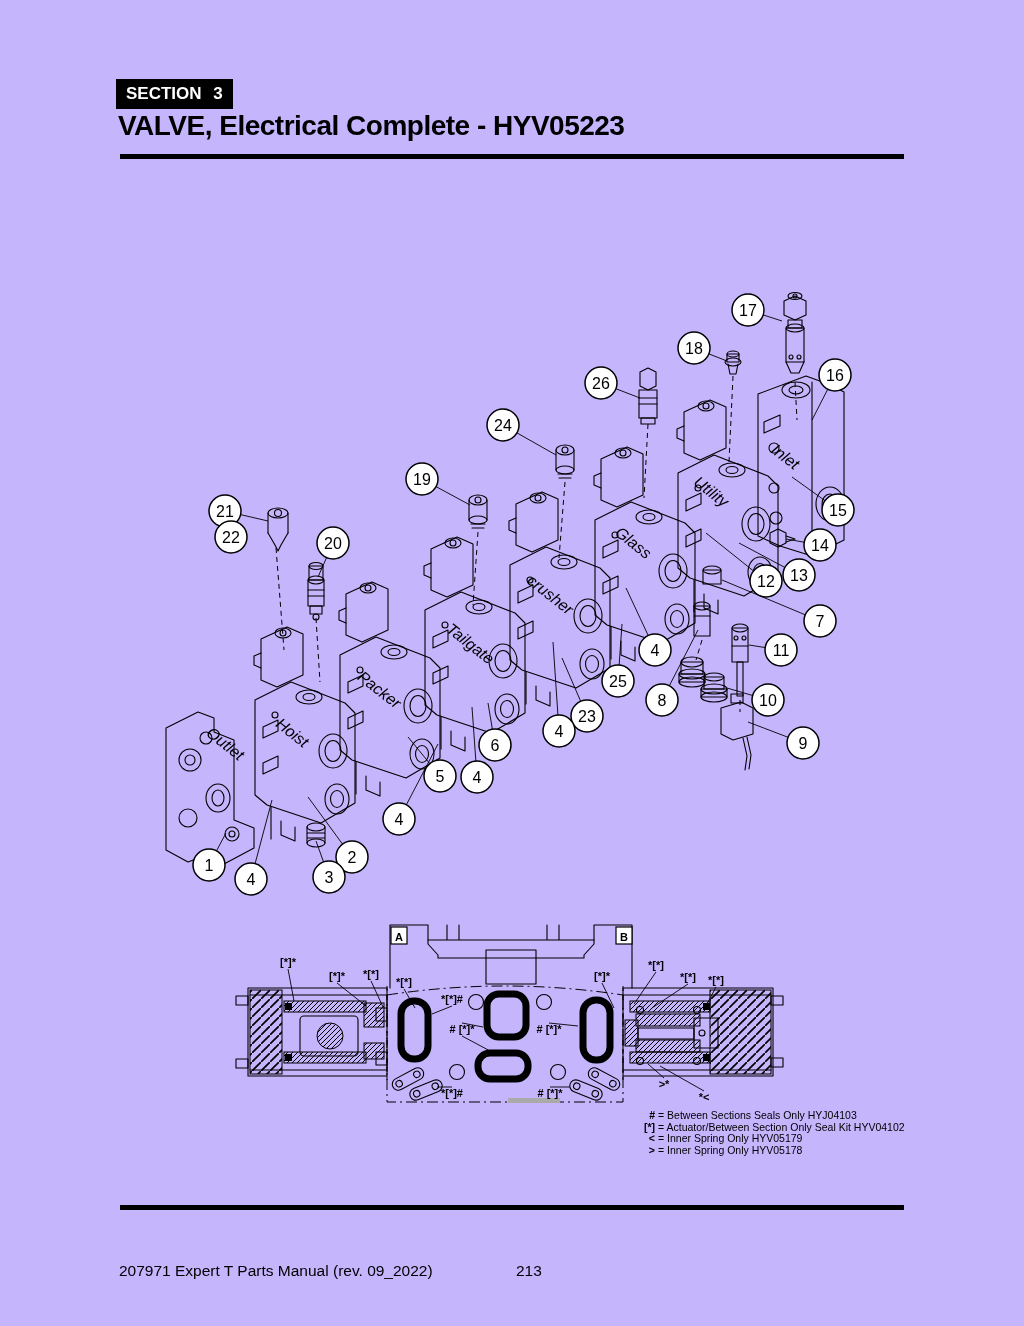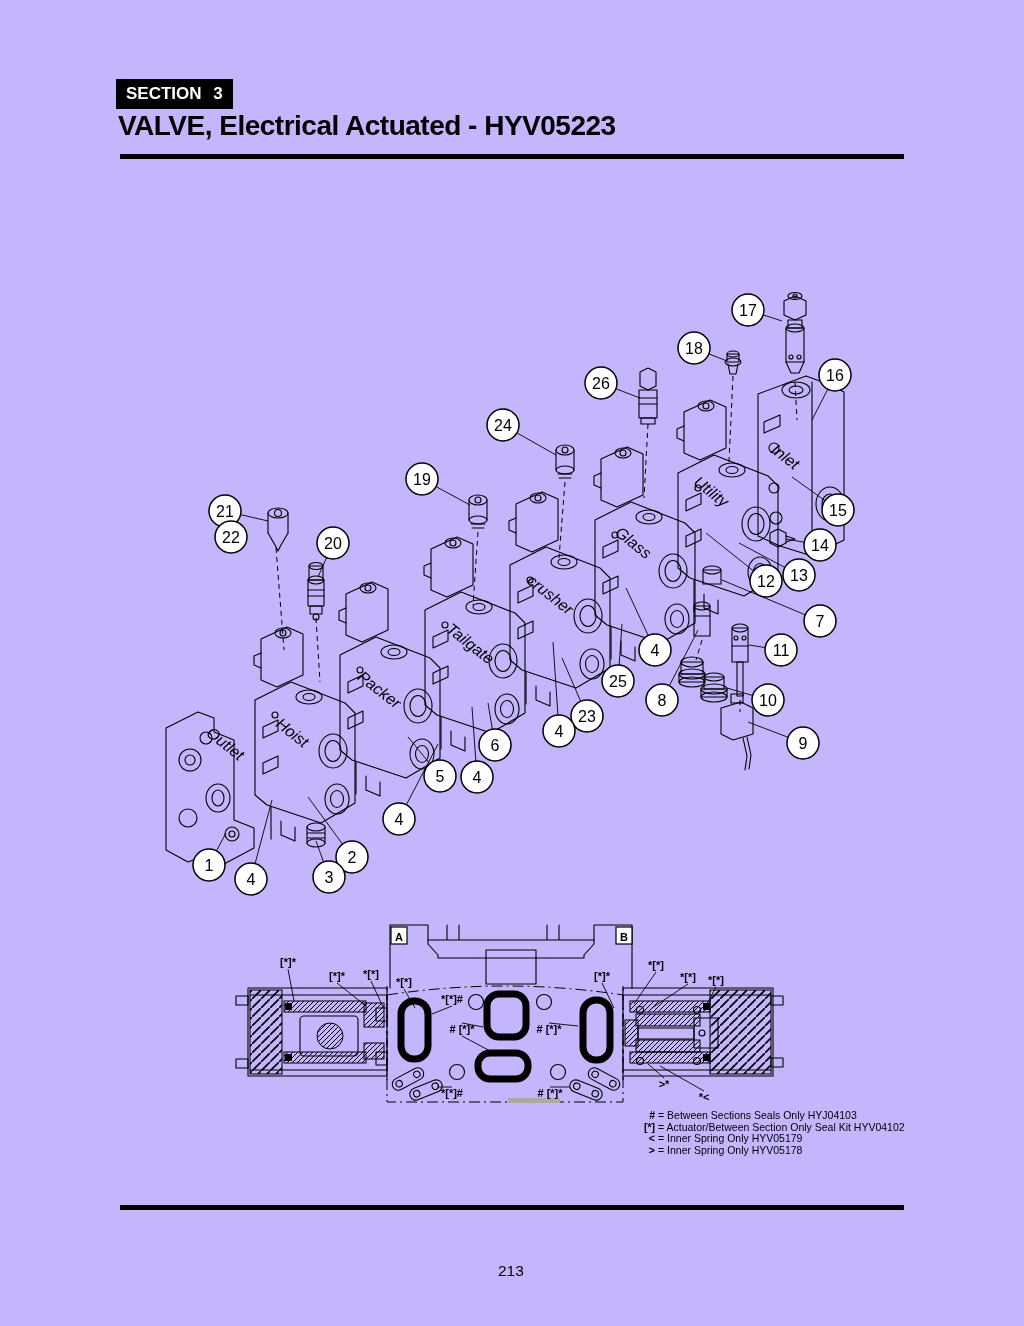--- a/index.html
+++ b/index.html
@@ -8,21 +8,21 @@
   
   .section-badge{position:absolute;left:116px;top:79px;background:#000;color:#fff;
         font-weight:bold;font-size:17px;line-height:30px;padding:0 10px;word-spacing:7px;}
   .doc-title{position:absolute;left:118px;top:110px;font-weight:bold;font-size:28px;
         letter-spacing:-0.5px;white-space:nowrap;}
   .rule{position:absolute;left:120px;width:784px;height:5px;background:#000;}
   .rule-top{top:154px;}
   .rule-bottom{top:1205px;}
   
   .footer-left{position:absolute;left:119px;top:1262px;font-size:15.5px;}
-  .footer-page{position:absolute;left:498px;top:1262px;font-size:15.5px;}
+  .footer-page{position:absolute;left:516px;top:1262px;font-size:15.5px;}
   
   .note{position:absolute;left:662px;top:909px;width:270px;font-size:10.5px;line-height:13px;}
   .note .note-line{white-space:nowrap;}
   .note .note-line + .note-line{padding-left:15px;}
   .legend{position:absolute;left:637px;top:1110px;font-size:10.5px;line-height:11.5px;}
   .legend-row{display:flex;white-space:nowrap;}
   .legend-sym{width:18px;text-align:right;margin-right:3px;font-weight:bold;}
   
   svg{position:absolute;left:0;top:0;}
   .s{fill:none;stroke:#000;stroke-width:1.1;stroke-linejoin:round;stroke-linecap:round;}
@@ -39,21 +39,21 @@
   .h1f{fill:url(#h1);stroke:#000;stroke-width:1;}
   .h2f{fill:url(#h2);stroke:#000;stroke-width:1;}
   .blk{fill:#000;stroke:none;}
 </style>
 </head>
 <body>
 
 <div class="page">
 
   <div class="section-badge">SECTION 3</div>
-  <div class="doc-title">VALVE, Electrical Actuated - HYV05223</div>
+  <div class="doc-title">VALVE, Electrical Complete - HYV05223</div>
   <div class="rule rule-top"></div>
 
   <svg width="1024" height="1326" viewBox="0 0 1024 1326">
     <defs>
       <pattern id="h1" width="5" height="5" patternUnits="userSpaceOnUse">
         <path d="M0,5 L5,0" stroke="#000" stroke-width="1"></path>
       </pattern>
       <pattern id="h2" width="9" height="9" patternUnits="userSpaceOnUse">
         <path d="M0,9 L9,0" stroke="#000" stroke-width="1.7"></path>
       </pattern>
@@ -479,14 +479,15 @@
         <span class="legend-sym">&lt;</span>
         <span class="legend-text">= Inner Spring Only HYV05179</span>
       </div>
       <div class="legend-row">
         <span class="legend-sym">&gt;</span>
         <span class="legend-text">= Inner Spring Only HYV05178</span>
       </div>
     </div>
 
   <div class="rule rule-bottom"></div>
+  <div class="footer-left">207971 Expert T Parts Manual (rev. 09_2022)</div>
   <div class="footer-page">213</div>
 </div>
 
 </body></html>

